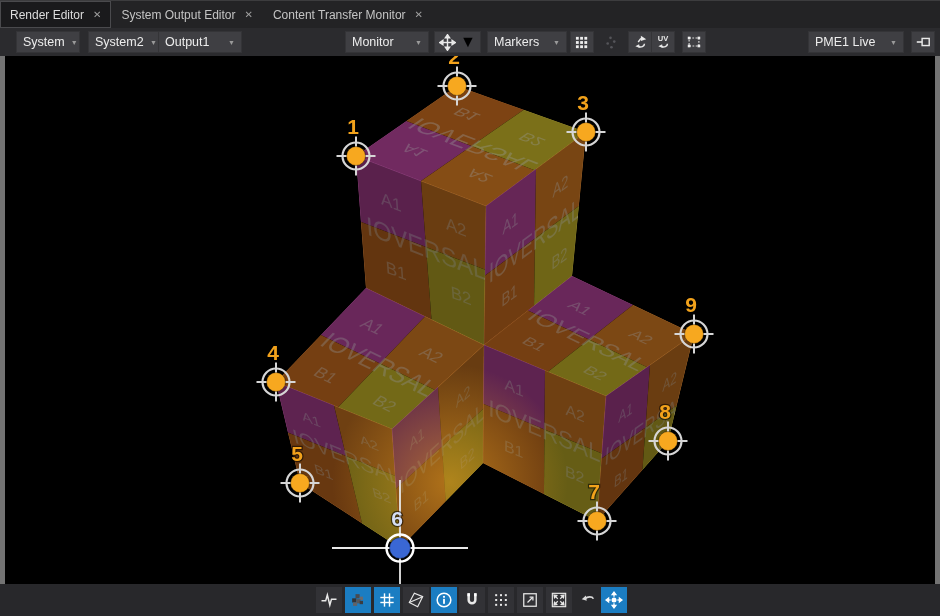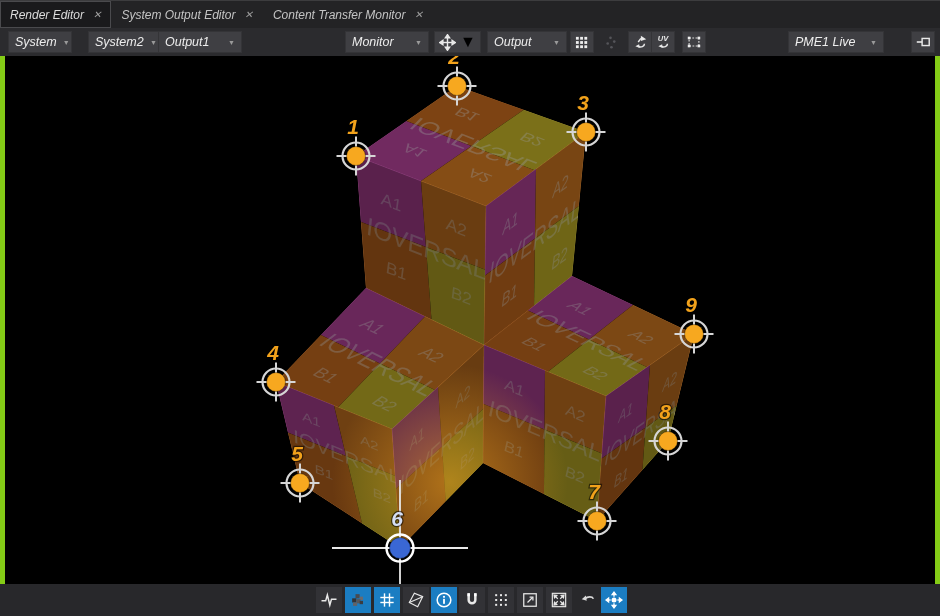--- a/index.html
+++ b/index.html
@@ -1,17 +1,17 @@
 <!DOCTYPE html>
 <html><head>
 <meta charset="utf-8">
 <style>
   html,body{margin:0;padding:0;background:#111;}
-  #window{position:relative;width:940px;height:616px;background:#84cc16;overflow:hidden;
-          font-family:"Liberation Sans",sans-serif;font-style:italic;-webkit-font-smoothing:antialiased;}
+  #window{position:relative;width:940px;height:616px;background:#737373;overflow:hidden;
+          font-family:"Liberation Sans",sans-serif;-webkit-font-smoothing:antialiased;}
   
   #tabbar{position:absolute;left:0;top:0;width:940px;height:28px;background:#232325;
           border-top:1px solid #3c3c3e;display:flex;align-items:stretch;box-sizing:border-box;}
   .tab{display:flex;align-items:center;padding:0 10px;font-size:12px;color:#c4c4c4;cursor:default;}
   .tab.active{background:#1a1a1c;box-shadow:inset 0 0 0 1px #4a4a4d;color:#dcdcdc;}
   .tab .close{margin-left:9px;font-size:10px;color:#9f9f9f;}
   
   #toolbar{position:absolute;left:0;top:28px;width:940px;height:28px;background:#2b2b2e;}
   .dd{position:absolute;top:3px;height:22px;background:#3f3f43;border:1px solid #343437;
       box-sizing:border-box;display:flex;align-items:center;padding:0 6px;font-size:12.5px;color:#ededed;}
@@ -43,21 +43,21 @@
         <span>System Output Editor</span>
         <span class="close">✕</span>
       </div>
       <div class="tab">
         <span>Content Transfer Monitor</span>
         <span class="close">✕</span>
       </div>
     </div>
 
   <div id="toolbar">
-    <div class="dd" style="left:8px;width:64px">
+    <div class="dd" style="left:16px;width:64px">
         <span>System</span>
         <span class="arrow">▼</span>
       </div>
     <div class="dd" style="left:88px;width:76px">
         <span>System2</span>
         <span class="arrow">▼</span>
       </div>
     <div class="dd" style="left:158px;width:84px">
         <span>Output1</span>
         <span class="arrow">▼</span>
@@ -77,21 +77,21 @@
               <polygon points="12,23 9,18.5 15,18.5"></polygon>
           <polygon points="1,12 5.5,9 5.5,15"></polygon>
               <polygon points="23,12 18.5,9 18.5,15"></polygon>
             </g>
           </svg>
       </span>
       <span class="arrow" style="margin-left:4px">▼</span>
     </div>
 
     <div class="dd" style="left:487px;width:80px">
-        <span>Output</span>
+        <span>Markers</span>
         <span class="arrow">▼</span>
       </div>
 
     <div class="tbtn" style="left:570px;width:24px">
       <span>
         <svg width="15" height="15" viewBox="0 0 16 16">
             <g fill="#efefef">
           <rect x="1" y="2" width="3" height="3"></rect>
               <rect x="5.5" y="2" width="3" height="3"></rect>
               <rect x="10" y="2" width="3" height="3"></rect>
@@ -145,21 +145,21 @@
         <svg width="16" height="16" viewBox="0 0 18 18">
           <rect x="3.5" y="4.5" width="11" height="9" fill="none" stroke="#d9d9d9" stroke-width="1.3" stroke-dasharray="2,1.6"></rect>
           <rect x="2" y="3" width="3" height="3" fill="#efefef"></rect>
             <rect x="13" y="3" width="3" height="3" fill="#efefef"></rect>
           <rect x="2" y="12" width="3" height="3" fill="#efefef"></rect>
             <rect x="13" y="12" width="3" height="3" fill="#efefef"></rect>
           </svg>
       </span>
     </div>
 
-    <div class="dd" style="left:788px;width:96px">
+    <div class="dd" style="left:808px;width:96px">
         <span>PME1 Live</span>
         <span class="arrow">▼</span>
       </div>
 
     <div class="tbtn" style="left:911px;width:24px">
       <span>
         <svg width="16" height="16" viewBox="0 0 18 18">
           <line x1="2" y1="9" x2="8" y2="9" stroke="#e9e9e9" stroke-width="1.8"></line>
           <rect x="8" y="5" width="8" height="8" fill="none" stroke="#e9e9e9" stroke-width="1.6"></rect>
           </svg>

